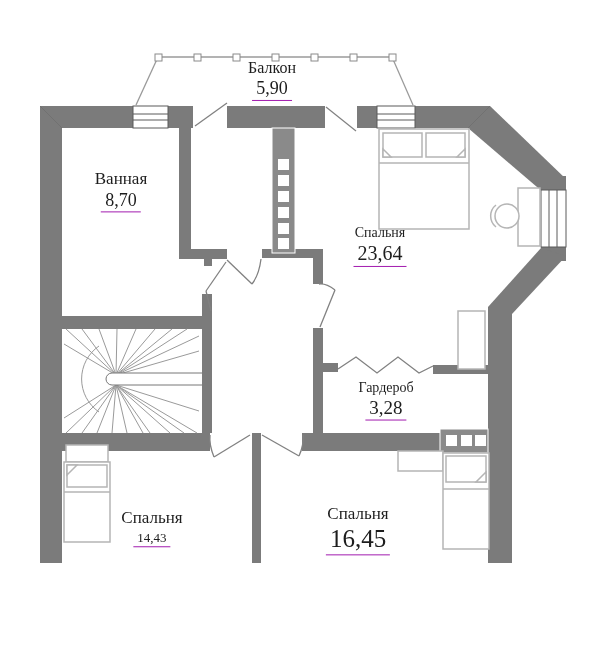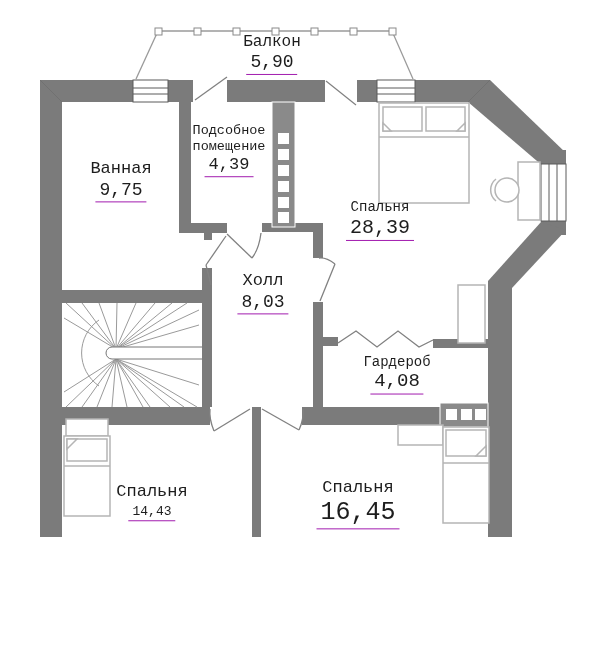--- a/index.html
+++ b/index.html
@@ -1,17 +1,17 @@
 <!DOCTYPE html>
 <html><head>
 <meta charset="utf-8">
 <style>
   html,body{margin:0;padding:0;background:#ffffff;}
   #stage{position:relative;width:600px;height:537px;background:#ffffff;overflow:hidden;
-         font-family:Liberation Mono, monospace;}
+         font-family:Liberation Serif, serif;margin-top:26px;}
   #plan-svg{position:absolute;left:0;top:0;}
   .lbl{position:absolute;transform:translate(-50%,-50%);text-align:center;color:#1d1d1d;
        white-space:nowrap;line-height:1.15;}
   .lbl .nm{display:block;}
   .lbl .ar{display:inline-block;border-bottom:1px solid #a21caf;padding:0 4px 1px;margin-top:1px;}
 </style>
 </head>
 <body>
 
 <div id="stage">
@@ -227,44 +227,35 @@
       <rect x="399" y="562" width="13" height="16"></rect>
     </g>
   </g>
 </svg>
 
   <div class="lbl" style="left:272px;top:54px;">
     <span class="nm" style="font-size:16px;">Балкон</span>
     <span class="ar" style="font-size:18px;">5,90</span>
   </div>
 
-  <div class="lbl" style="left:121px;top:181px;">
+  <div class="lbl" style="left:121px;top:165px;">
     <span class="nm" style="font-size:17px;">Ванная</span>
-    <span class="ar" style="font-size:18px;">9,75</span>
-  </div>
-
-  <div class="lbl" style="left:229px;top:150px;">
-    <span class="nm" style="font-size:13.5px;">Подсобное</span>
-    <span class="nm" style="font-size:13.5px;">помещение</span>
-    <span class="ar" style="font-size:17px;">4,39</span>
-  </div>
+    <span class="ar" style="font-size:18px;">8,70</span>
+  </div>
+
 
   <div class="lbl" style="left:380px;top:220px;">
     <span class="nm" style="font-size:14px;">Спальня</span>
-    <span class="ar" style="font-size:20px;">28,39</span>
-  </div>
-
-  <div class="lbl" style="left:263px;top:293px;">
-    <span class="nm" style="font-size:17px;">Холл</span>
-    <span class="ar" style="font-size:18px;">8,03</span>
-  </div>
-
-  <div class="lbl" style="left:397px;top:374px;">
+    <span class="ar" style="font-size:20px;">23,64</span>
+  </div>
+
+
+  <div class="lbl" style="left:386px;top:374px;">
     <span class="nm" style="font-size:14px;">Гардероб</span>
-    <span class="ar" style="font-size:19px;">4,08</span>
+    <span class="ar" style="font-size:19px;">3,28</span>
   </div>
 
   <div class="lbl" style="left:152px;top:502px;">
     <span class="nm" style="font-size:17px;">Спальня</span>
     <span class="ar" style="font-size:13px;">14,43</span>
   </div>
 
   <div class="lbl" style="left:358px;top:504px;">
     <span class="nm" style="font-size:17px;">Спальня</span>
     <span class="ar" style="font-size:25px;">16,45</span>

